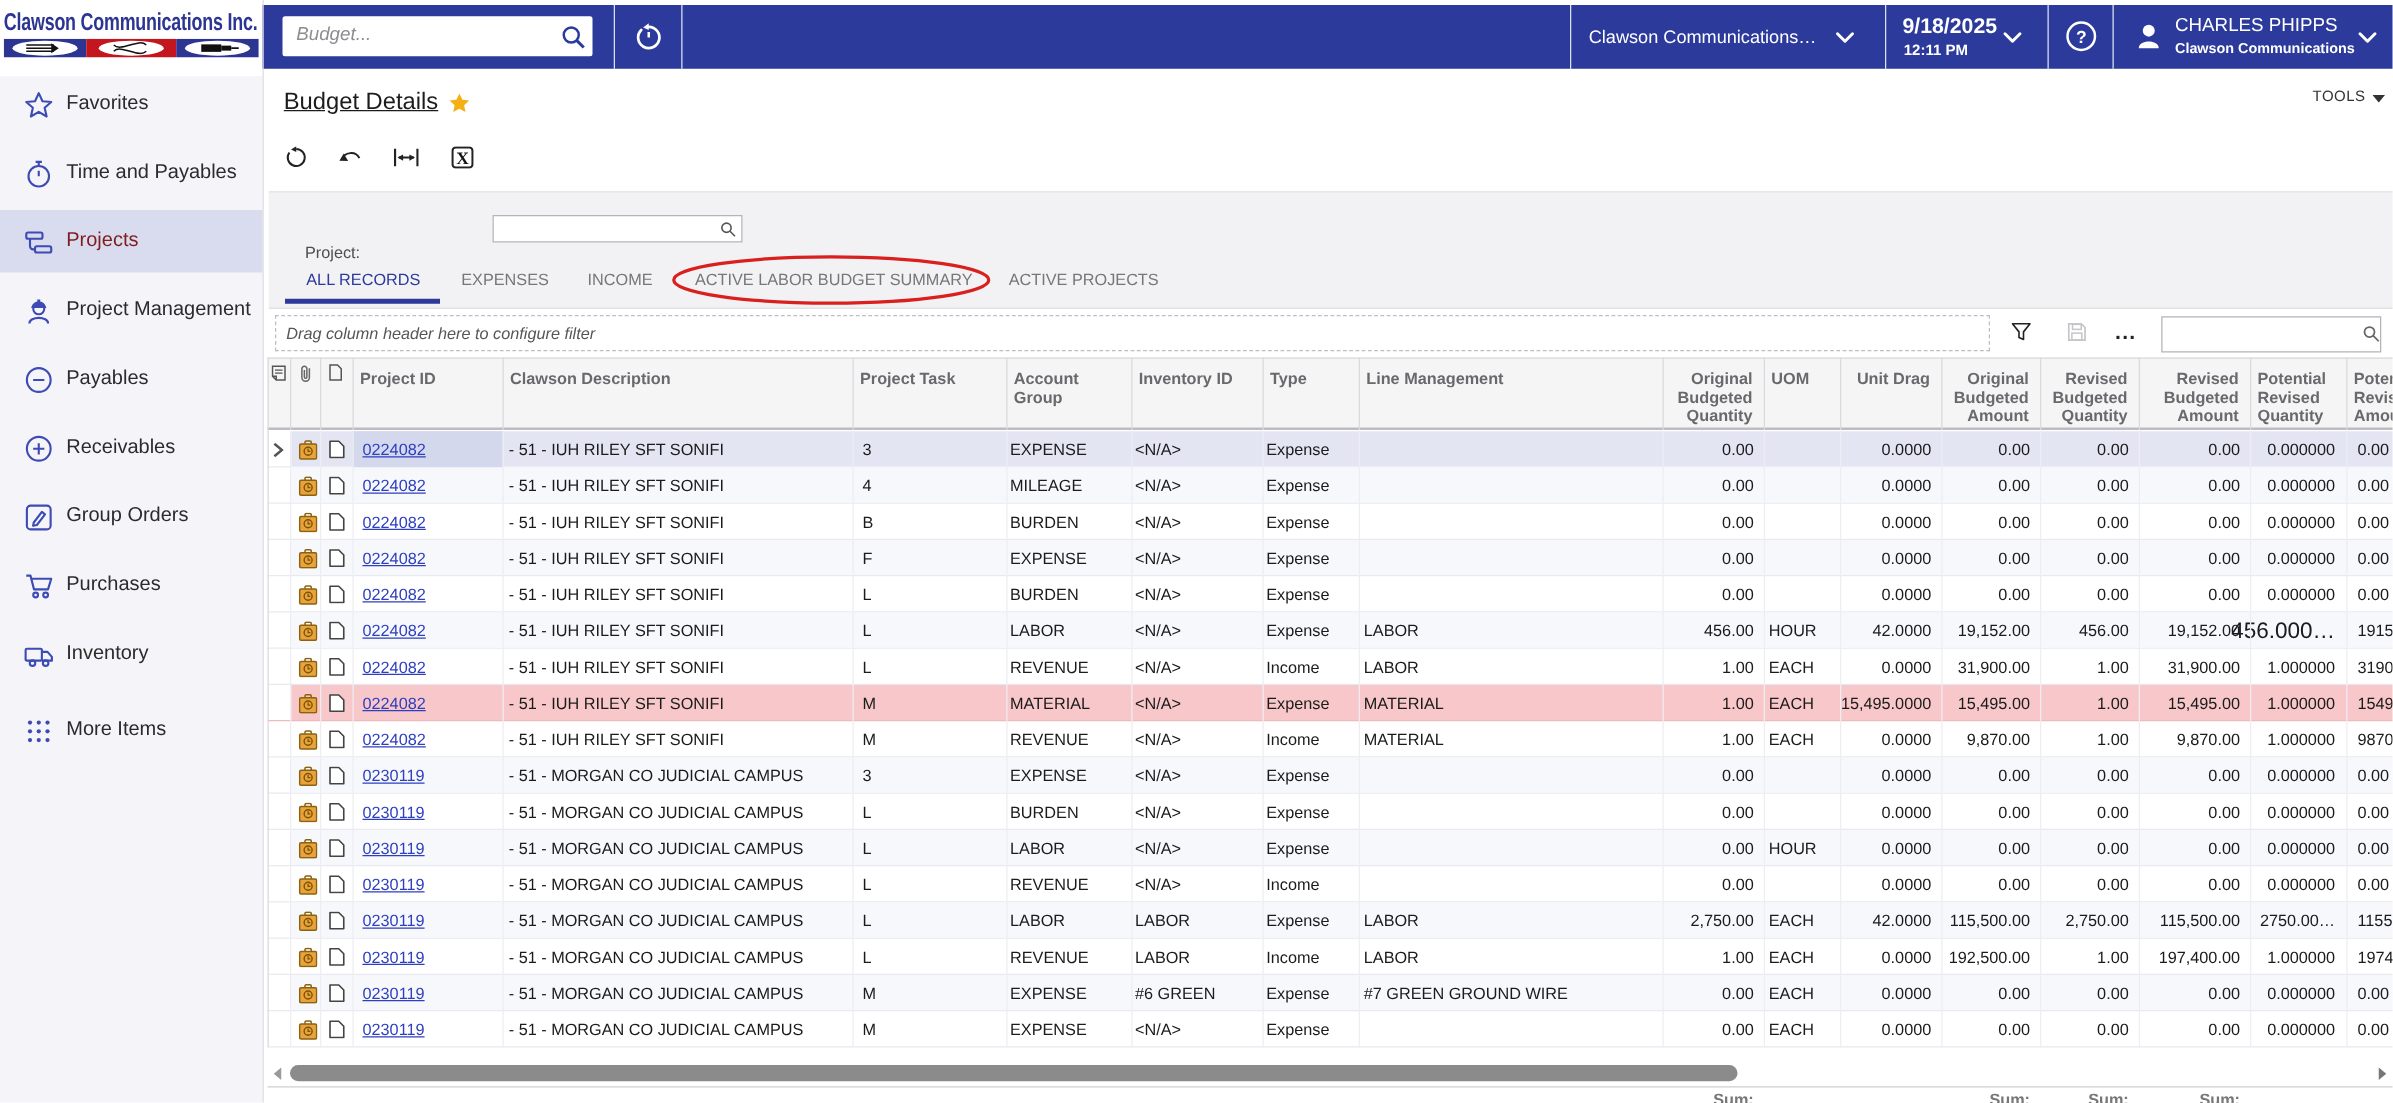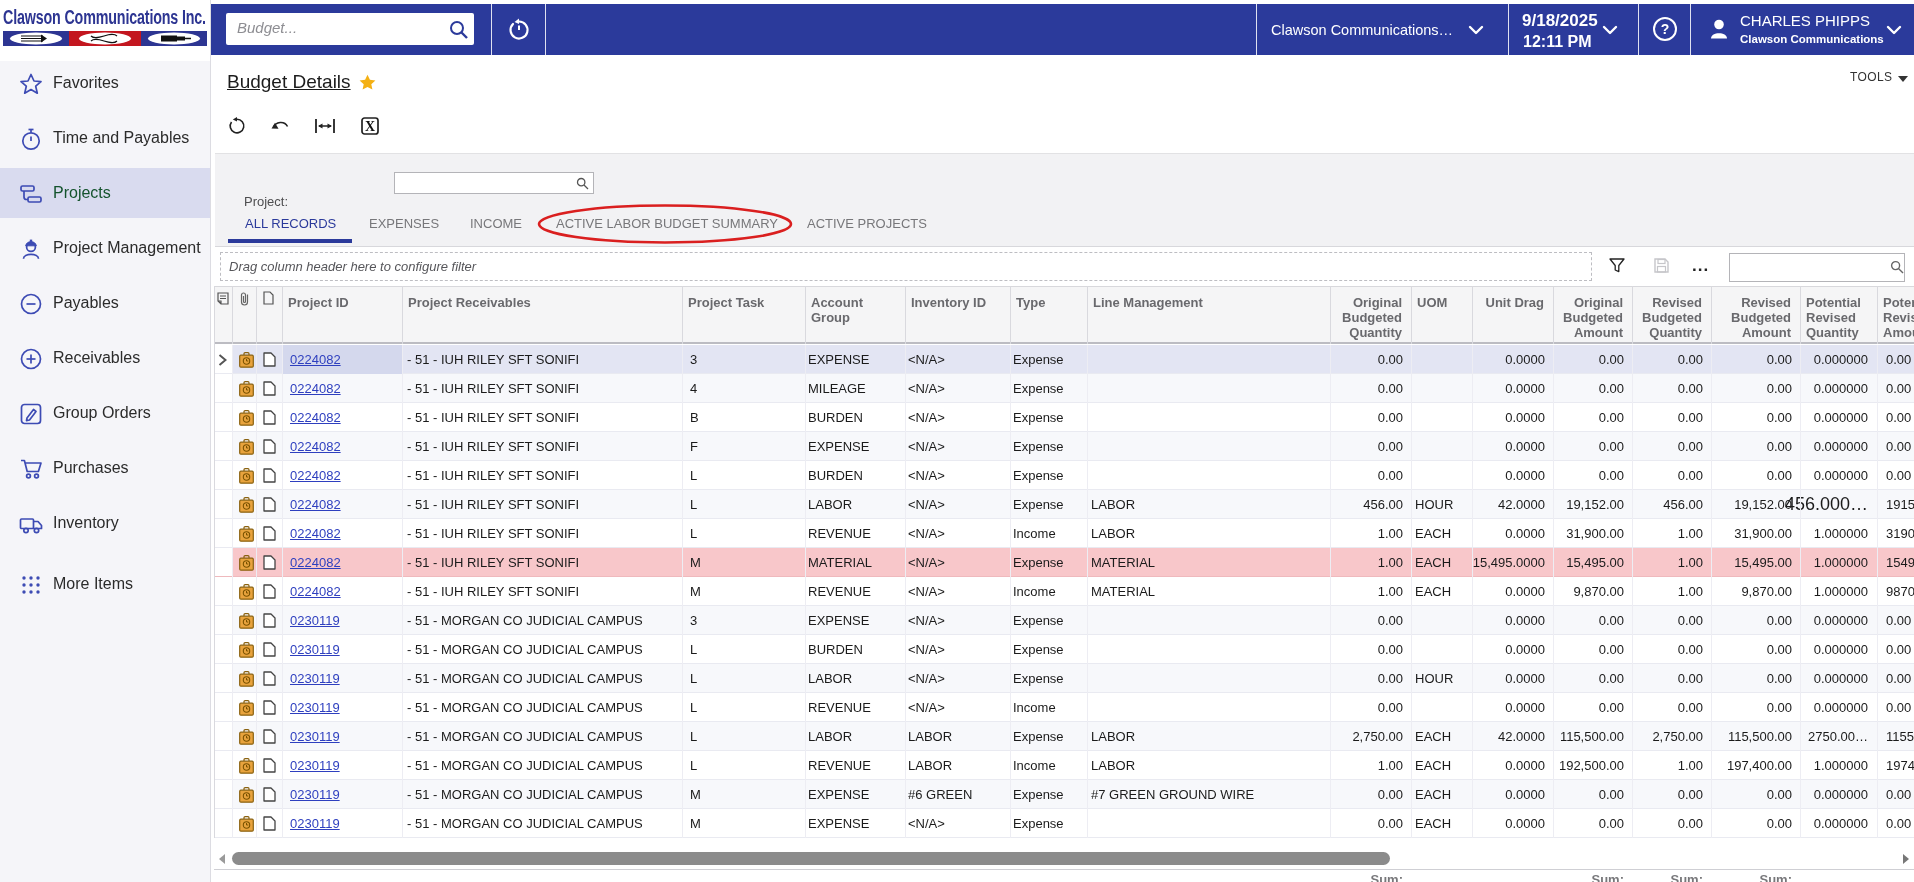--- a/index.html
+++ b/index.html
@@ -24,21 +24,21 @@
 <svg class="a" style="left:505px;top:16px" width="28" height="28" viewBox="0 0 28 28">
 <path d="M 14 5.5 A 8.5 8.5 0 1 1 8 8" fill="none" stroke="#fff" stroke-width="2.2" stroke-linecap="round"></path>
 <path d="M 14 2.5 L 14 8 L 9.5 6 Z" fill="#fff"></path>
 <line x1="14" y1="14" x2="14" y2="9.5" stroke="#fff" stroke-width="2"></line>
   </svg>
 <div class="a" style="left:1271px;top:22px;font-size:14.5px;color:#fff;">Clawson Communications…</div>
 <svg class="a" style="left:1468px;top:24px" width="16" height="12" viewBox="0 0 16 12">
 <polyline points="2,3 8,9 14,3" fill="none" stroke="#fff" stroke-width="2.4" stroke-linecap="round" stroke-linejoin="round"></polyline>
   </svg>
 <div class="a" style="left:1522px;top:11px;font-size:17px;font-weight:bold;color:#fff;">9/18/2025</div>
-<div class="a" style="left:1523px;top:33px;font-size:16px;font-weight:bold;color:#fff;">12:11 PM</div>
+<div class="a" style="left:1523px;top:33px;font-size:12px;font-weight:bold;color:#fff;">12:11 PM</div>
 <svg class="a" style="left:1602px;top:24px" width="16" height="12" viewBox="0 0 16 12">
 <polyline points="2,3 8,9 14,3" fill="none" stroke="#fff" stroke-width="2.4" stroke-linecap="round" stroke-linejoin="round"></polyline>
   </svg>
 <svg class="a" style="left:1651px;top:15px" width="28" height="28" viewBox="0 0 28 28">
 <circle cx="14" cy="14" r="11" fill="none" stroke="#fff" stroke-width="2"></circle>
 <text x="14" y="19" font-size="14" font-weight="bold" fill="#fff" text-anchor="middle" font-family="Liberation Sans">?</text>
   </svg>
 <svg class="a" style="left:1705px;top:15px" width="28" height="28" viewBox="0 0 28 28">
 <circle cx="14" cy="9.5" r="4.8" fill="#fff"></circle>
 <path d="M 6 23.5 C 6 16.5 22 16.5 22 23.5 Z" fill="#fff"></path>
@@ -75,21 +75,21 @@
       <line x1="10.5" y1="3.5" x2="15.5" y2="3.5" stroke="#3d4bb4" stroke-width="1.7"></line>
       <line x1="13" y1="3.5" x2="13" y2="6.5" stroke="#3d4bb4" stroke-width="1.7"></line>
       <line x1="13" y1="15" x2="13" y2="10.5" stroke="#3d4bb4" stroke-width="1.7"></line>
     </svg></div>
 <div class="a" style="left:53px;top:129px;font-size:16px;color:#2b2b2b;">Time and Payables</div>
 <div class="a" style="left:18px;top:181px;width:26px;height:26px;"><svg width="26" height="26" viewBox="0 0 26 26">
       <rect x="3" y="5" width="13" height="5" rx="1.5" fill="none" stroke="#3d4bb4" stroke-width="1.7"></rect>
       <rect x="10" y="16" width="13" height="5" rx="1.5" fill="none" stroke="#3d4bb4" stroke-width="1.7"></rect>
       <path d="M 6 10 v 6 a 2.5 2.5 0 0 0 2.5 2.5 H 10" fill="none" stroke="#3d4bb4" stroke-width="1.7"></path>
     </svg></div>
-<div class="a" style="left:53px;top:184px;font-size:16px;color:#14532d;">Projects</div>
+<div class="a" style="left:53px;top:184px;font-size:16px;color:#7f1d1d;">Projects</div>
 <div class="a" style="left:18px;top:236px;width:26px;height:26px;"><svg width="26" height="26" viewBox="0 0 26 26">
       <circle cx="13" cy="11" r="4.4" fill="none" stroke="#3d4bb4" stroke-width="1.7"></circle>
       <path d="M 7.6 9.8 a 5.6 5.6 0 0 1 10.8 0 Z" fill="#3d4bb4" stroke="#3d4bb4" stroke-width="1"></path>
       <line x1="13" y1="3.6" x2="13" y2="6.2" stroke="#3d4bb4" stroke-width="2.4"></line>
       <path d="M 5.5 22.8 c 0 -6 15 -6 15 0" fill="none" stroke="#3d4bb4" stroke-width="1.7"></path>
     </svg></div>
 <div class="a" style="left:53px;top:239px;font-size:16px;color:#2b2b2b;">Project Management</div>
 <div class="a" style="left:18px;top:291px;width:26px;height:26px;"><svg width="26" height="26" viewBox="0 0 26 26">
       <circle cx="13" cy="13" r="9.5" fill="none" stroke="#3d4bb4" stroke-width="1.7"></circle>
       <line x1="8.5" y1="13" x2="17.5" y2="13" stroke="#3d4bb4" stroke-width="1.7"></line>
@@ -191,21 +191,21 @@
 <circle cx="5.6" cy="5.6" r="4" fill="none" stroke="#666" stroke-width="1.4"></circle>
 <line x1="8.7" y1="8.7" x2="13" y2="13" stroke="#666" stroke-width="1.4"></line>
   </svg>
 <div class="a" style="left:214px;top:286px;width:1700px;height:58px;background:#f5f5f6;border-top:1px solid #d8d8dc;border-bottom:2px solid #bcbcc2;"></div>
 <div class="a" style="left:232px;top:286px;width:1px;height:58px;background:#d9d9de;"></div>
 <div class="a" style="left:256px;top:286px;width:1px;height:58px;background:#d9d9de;"></div>
 <div class="a" style="left:282px;top:286px;width:1px;height:58px;background:#d9d9de;"></div>
 <div class="a" style="left:402px;top:286px;width:1px;height:58px;background:#d9d9de;"></div>
 <div class="a" style="left:288px;top:295px;width:114px;font-size:13px;font-weight:bold;color:#69696d;line-height:15px;overflow:hidden;">Project ID</div>
 <div class="a" style="left:682px;top:286px;width:1px;height:58px;background:#d9d9de;"></div>
-<div class="a" style="left:408px;top:295px;width:274px;font-size:13px;font-weight:bold;color:#69696d;line-height:15px;overflow:hidden;">Project Receivables</div>
+<div class="a" style="left:408px;top:295px;width:274px;font-size:13px;font-weight:bold;color:#69696d;line-height:15px;overflow:hidden;">Clawson Description</div>
 <div class="a" style="left:805px;top:286px;width:1px;height:58px;background:#d9d9de;"></div>
 <div class="a" style="left:688px;top:295px;width:117px;font-size:13px;font-weight:bold;color:#69696d;line-height:15px;overflow:hidden;">Project Task</div>
 <div class="a" style="left:905px;top:286px;width:1px;height:58px;background:#d9d9de;"></div>
 <div class="a" style="left:811px;top:295px;width:94px;font-size:13px;font-weight:bold;color:#69696d;line-height:15px;overflow:hidden;">Account<br>Group</div>
 <div class="a" style="left:1010px;top:286px;width:1px;height:58px;background:#d9d9de;"></div>
 <div class="a" style="left:911px;top:295px;width:99px;font-size:13px;font-weight:bold;color:#69696d;line-height:15px;overflow:hidden;">Inventory ID</div>
 <div class="a" style="left:1087px;top:286px;width:1px;height:58px;background:#d9d9de;"></div>
 <div class="a" style="left:1016px;top:295px;width:71px;font-size:13px;font-weight:bold;color:#69696d;line-height:15px;overflow:hidden;">Type</div>
 <div class="a" style="left:1330px;top:286px;width:1px;height:58px;background:#d9d9de;"></div>
 <div class="a" style="left:1093px;top:295px;width:237px;font-size:13px;font-weight:bold;color:#69696d;line-height:15px;overflow:hidden;">Line Management</div>

